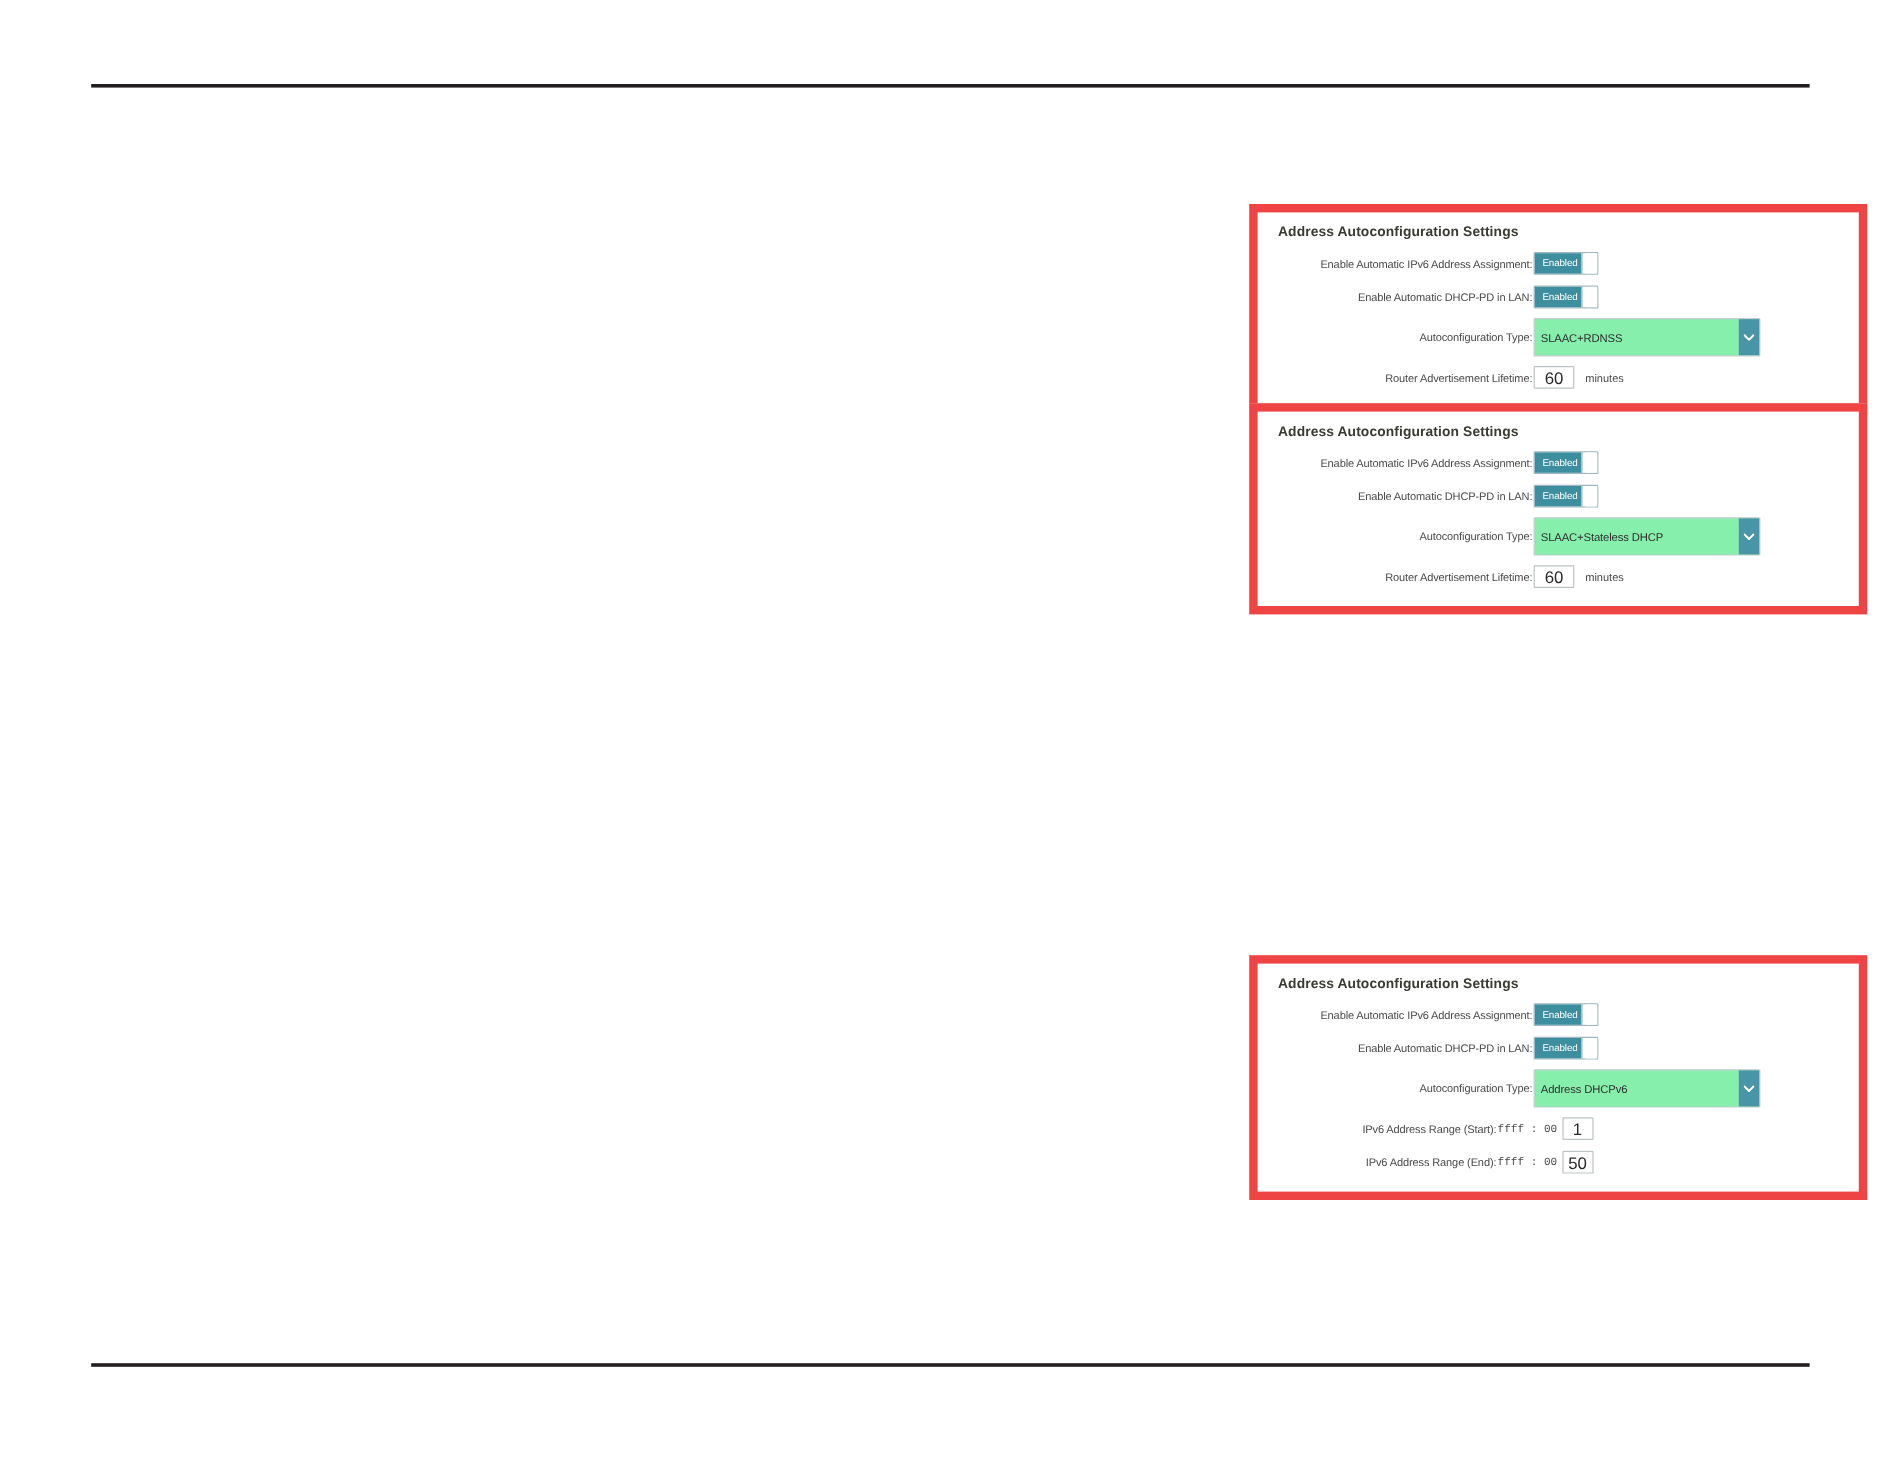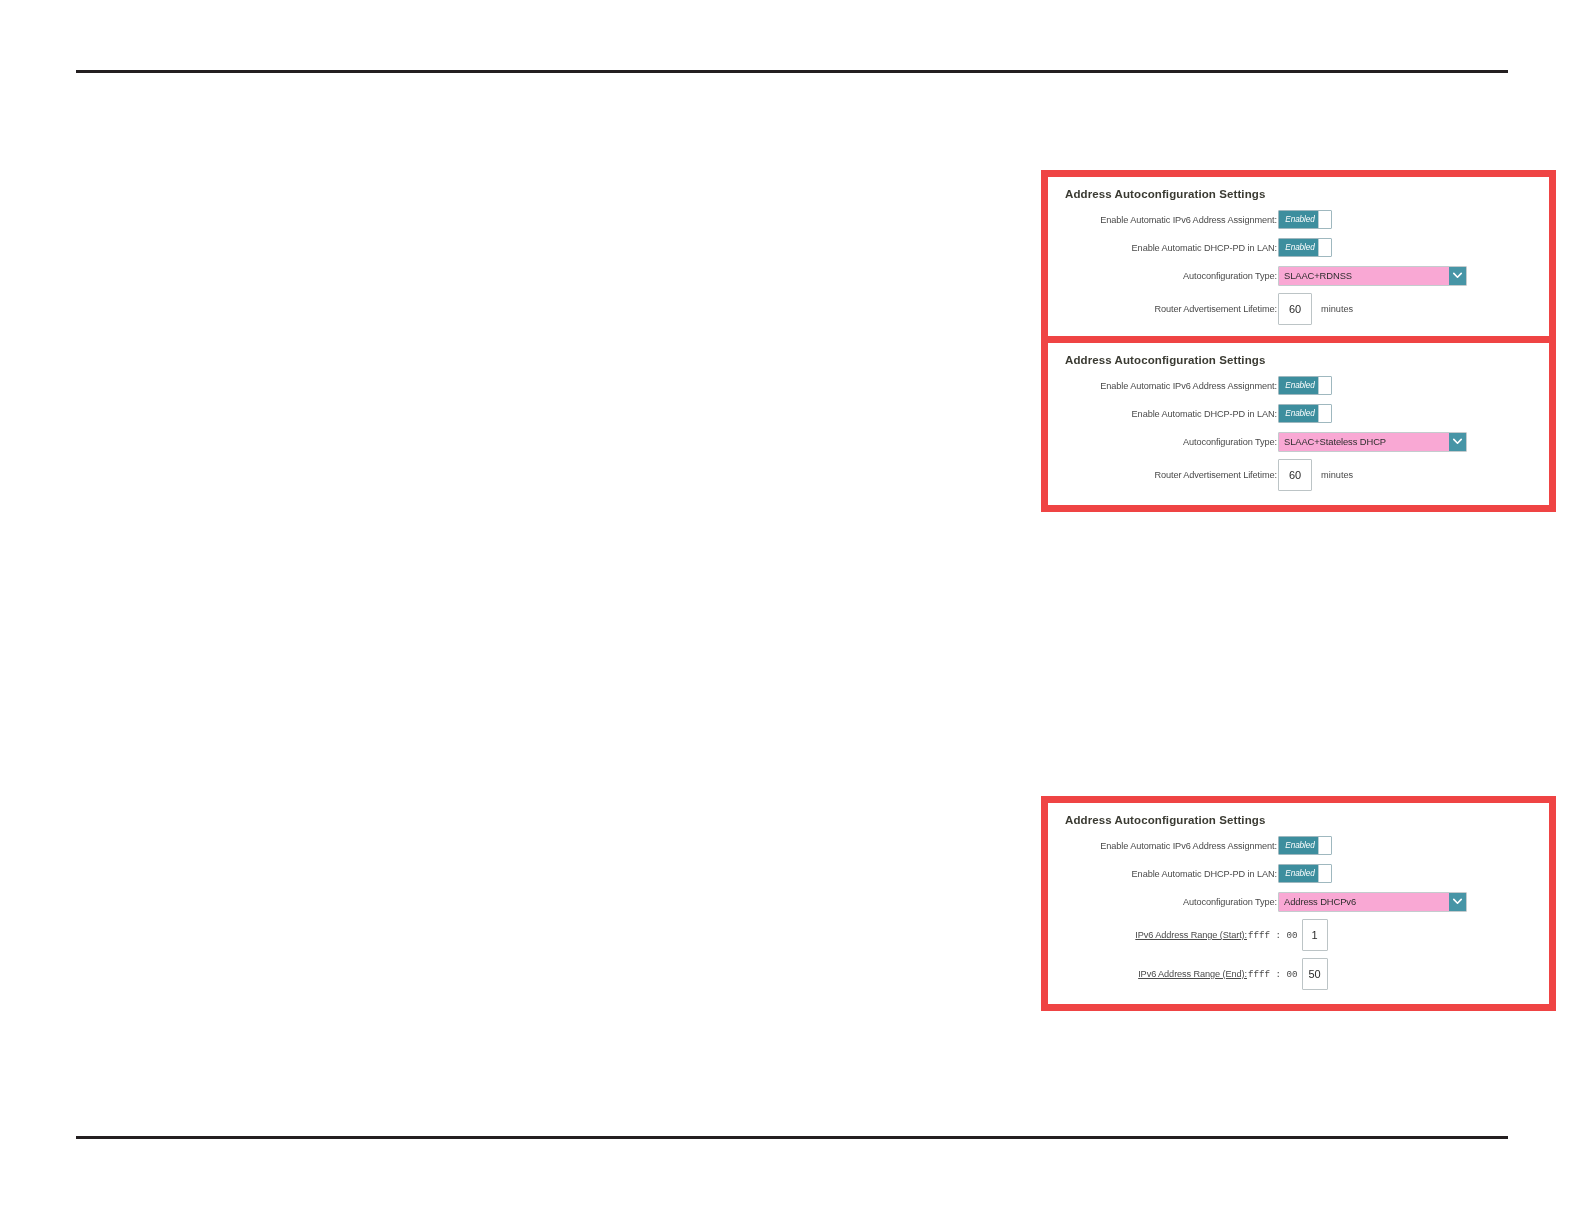--- a/index.html
+++ b/index.html
@@ -85,45 +85,44 @@
     border-radius: 1px;
   }
   .toggle .toggle-fill {
     position: absolute;
     left: 0; top: 0; bottom: 0;
     width: 42px;
     background: #3d8e9e;
     display: flex;
     align-items: center;
     justify-content: center;
-    font-style: italic;
   }
   .toggle .toggle-text {
     font-size: 8.2px;
     color: #ffffff;
     letter-spacing: -0.1px;
     white-space: nowrap;
   }
   .toggle .toggle-knob {
     position: absolute;
     right: 0; top: 0; bottom: 0;
     width: 12px;
     background: #ffffff;
     border-left: 1px solid #b9cfd5;
   }
 
   
   .select {
     display: flex;
     align-items: stretch;
-    height: 20px;
+    height: 32px;
     width: 189px;
     box-sizing: border-box;
     border: 1px solid #c4ccce;
-    background: #f9a8d4;
+    background: #86efac;
     border-radius: 1px;
   }
   .select .select-value {
     flex: 1 1 auto;
     display: flex;
     align-items: center;
     padding-left: 5px;
     font-size: 9.4px;
     color: #2e2e2e;
     white-space: nowrap;
@@ -134,28 +133,28 @@
     flex: 0 0 17px;
     background: #4795a6;
     display: flex;
     align-items: center;
     justify-content: center;
   }
   .select .select-arrow svg { display: block; }
 
   
   .text-input {
-    height: 32px;
+    height: 19px;
     box-sizing: border-box;
     border: 1px solid #bcc4c6;
     background: #ffffff;
     display: flex;
     align-items: center;
     justify-content: center;
-    font-size: 11px;
+    font-size: 14px;
     color: #2a2a2a;
     border-radius: 1px;
   }
   .text-input.w-lifetime { width: 34px; }
   .text-input.w-range    { width: 26px; }
 
   .unit-text {
     font-size: 9.2px;
     color: #4a4a4a;
     margin-left: 9px;
@@ -166,21 +165,20 @@
     color: #4a4a4a;
     margin-right: 4px;
     white-space: nowrap;
     font-family: Liberation Mono, monospace;
   }
 
   
   .row-label.with-prefix {
     width: 185px;
     flex: 0 0 185px;
-    text-decoration: underline;
   }
 </style>
 </head>
 <body>
 
 <div class="page-rule top"></div>
 
 <div id="panels-root">
     <div class="panel" style="top: 170px;">
       <div class="panel-title">Address Autoconfiguration Settings</div>

